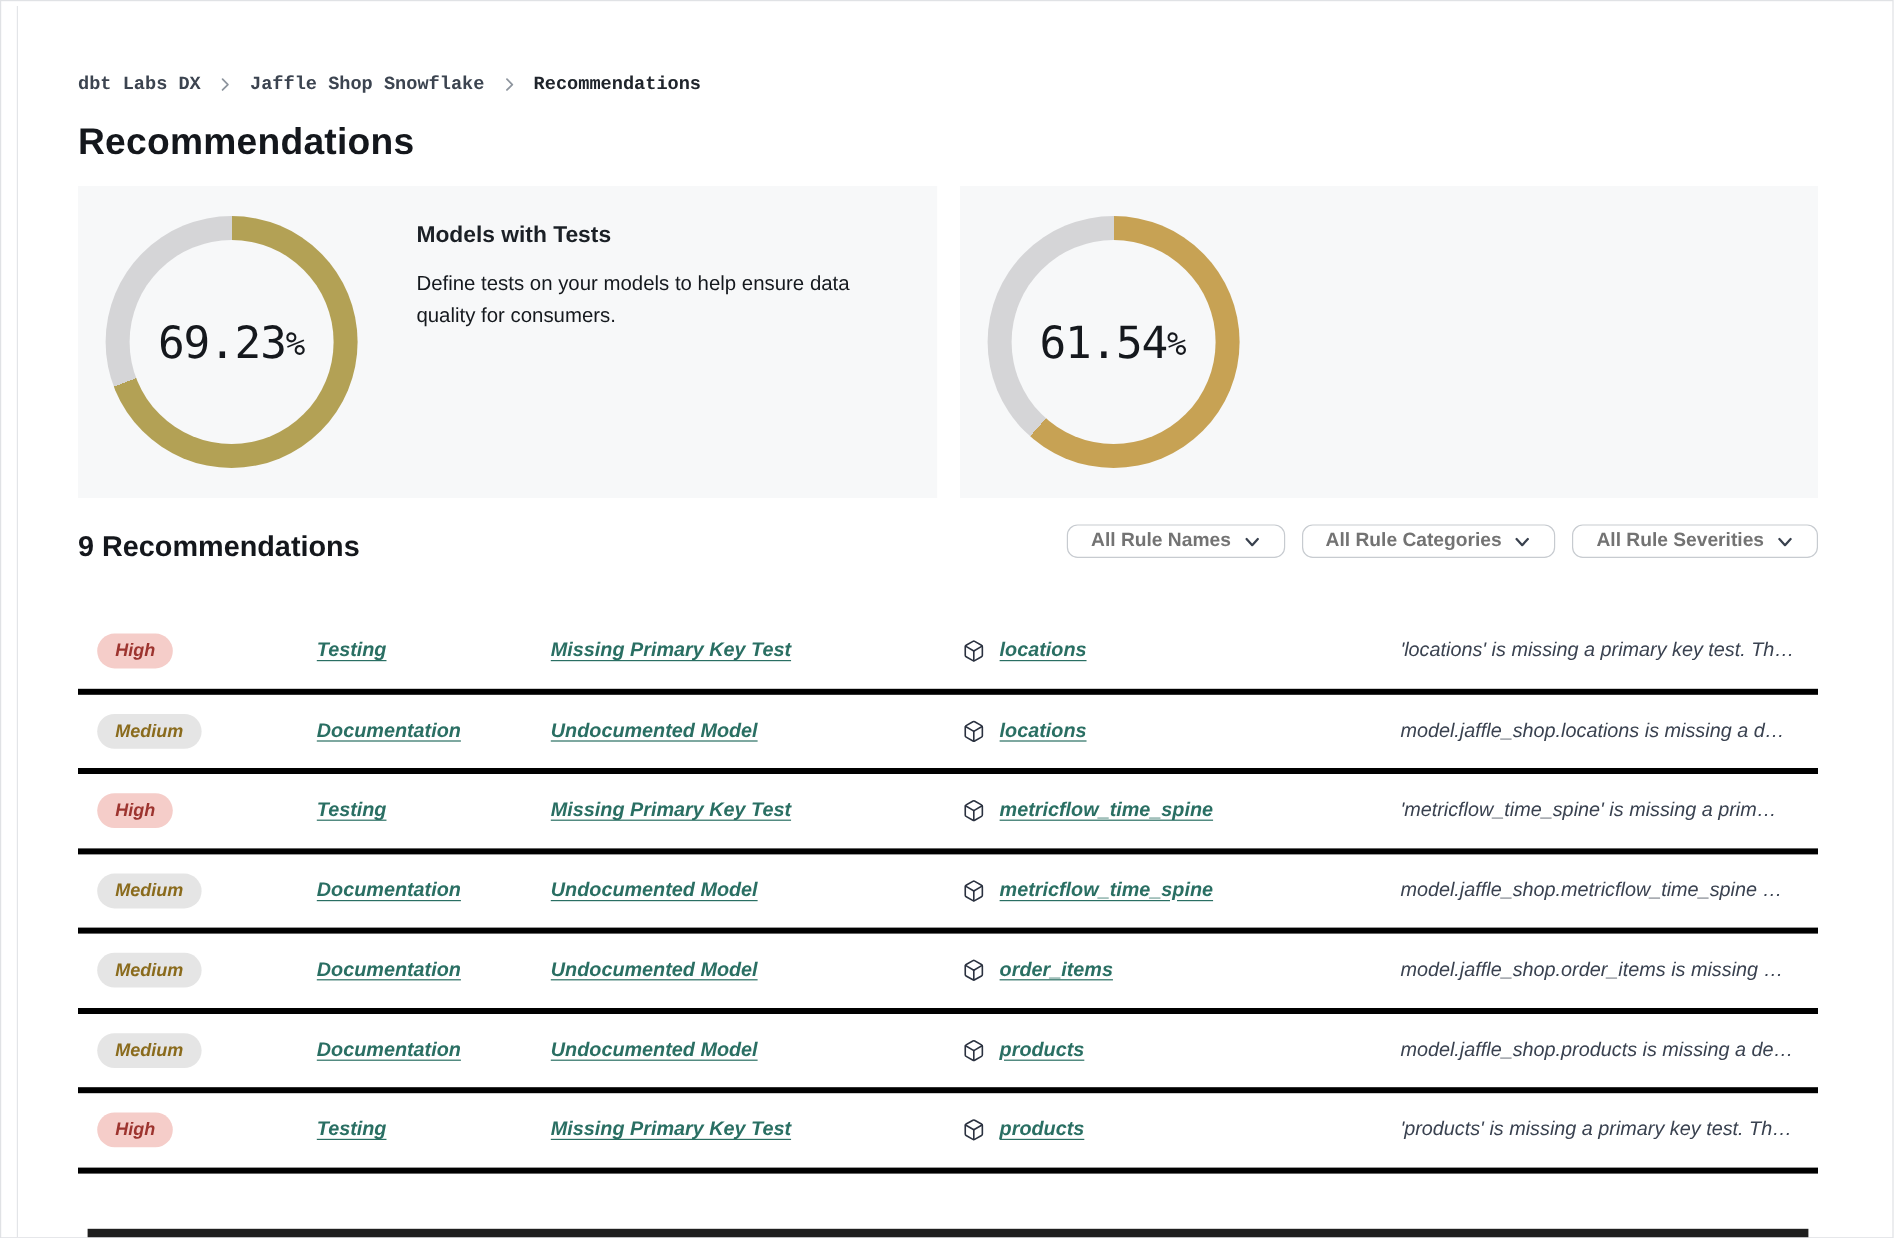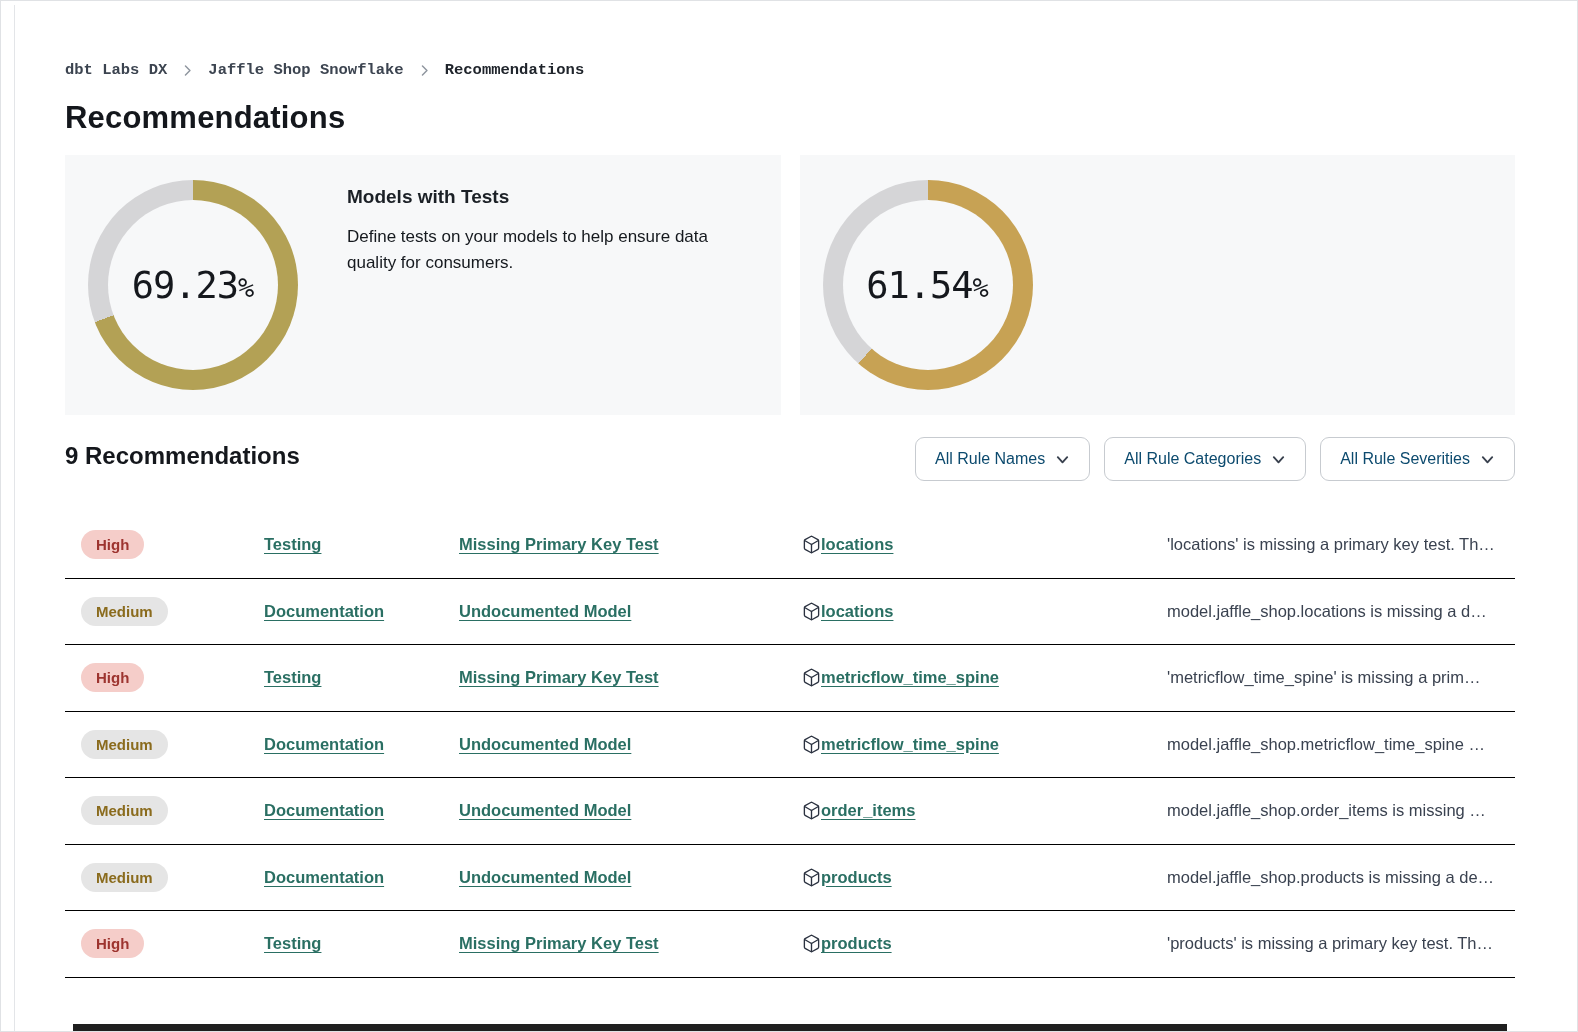--- a/index.html
+++ b/index.html
@@ -62,54 +62,54 @@
   
   .list-count {
     position: absolute; top: 441px; left: 64px;
     font-size: 24px; font-weight: 700; color: #14171c;
   }
   .filters {
     position: absolute; top: 436px; right: 62px;
     display: flex; gap: 14px;
   }
   .filter-btn {
-    height: 44px; background: #fff; border: 1px solid #c7cbd0; border-radius: 9px;
+    height: 28px; background: #fff; border: 1px solid #c7cbd0; border-radius: 9px;
     display: flex; align-items: center; gap: 10px; padding: 0 19px;
-    font-size: 16px; font-weight: 400; color: #0c4a6e;
+    font-size: 16px; font-weight: 700; color: #737373;
     font-family: "Liberation Sans", sans-serif; cursor: pointer;
   }
   .filter-btn svg { display: block; }
 
   
   .rec-table { position: absolute; top: 511px; left: 64px; right: 62px; }
   .t-row {
     display: grid;
     grid-template-columns: 183px 195px 343px 365px 1fr;
     align-items: center;
   }
   .t-head {
     background: #f8f9fa; height: 53px;
     font-size: 15px; color: #5f6774; font-weight: 400;
   }
   .t-head > div { padding-left: 16px; }
-  .t-body .t-row { height: 66.5px; border-bottom: 1px solid #000000; }
+  .t-body .t-row { height: 66.5px; border-bottom: 5px solid #000000; font-style: italic; }
   .t-body .t-row > div { padding-left: 16px; }
 
   .pill {
     display: inline-block; padding: 6px 15px; border-radius: 17px;
     font-size: 15px; font-weight: 700;
   }
   .pill.high { background: #f5cdc9; color: #9d342f; }
   .pill.medium { background: #e5e5e5; color: #8a6b1d; }
 
   a.t-link {
     color: #2a6f63; text-decoration: underline; text-underline-offset: 3px;
     font-size: 16.5px; font-weight: 600; cursor: pointer;
   }
-  .resource-cell { display: flex; align-items: center; gap: 0; }
+  .resource-cell { display: flex; align-items: center; gap: 12px; }
   .resource-cell svg { flex: 0 0 auto; display: block; }
   .rec-text { font-size: 16.5px; color: #3a4250; white-space: nowrap; overflow: hidden; }
 
   .bottom-bar {
     position: absolute; left: 72px; right: 70px; bottom: 0; height: 7px;
     background: #1f1f1f;
   }
 </style>
 </head>
 <body>

